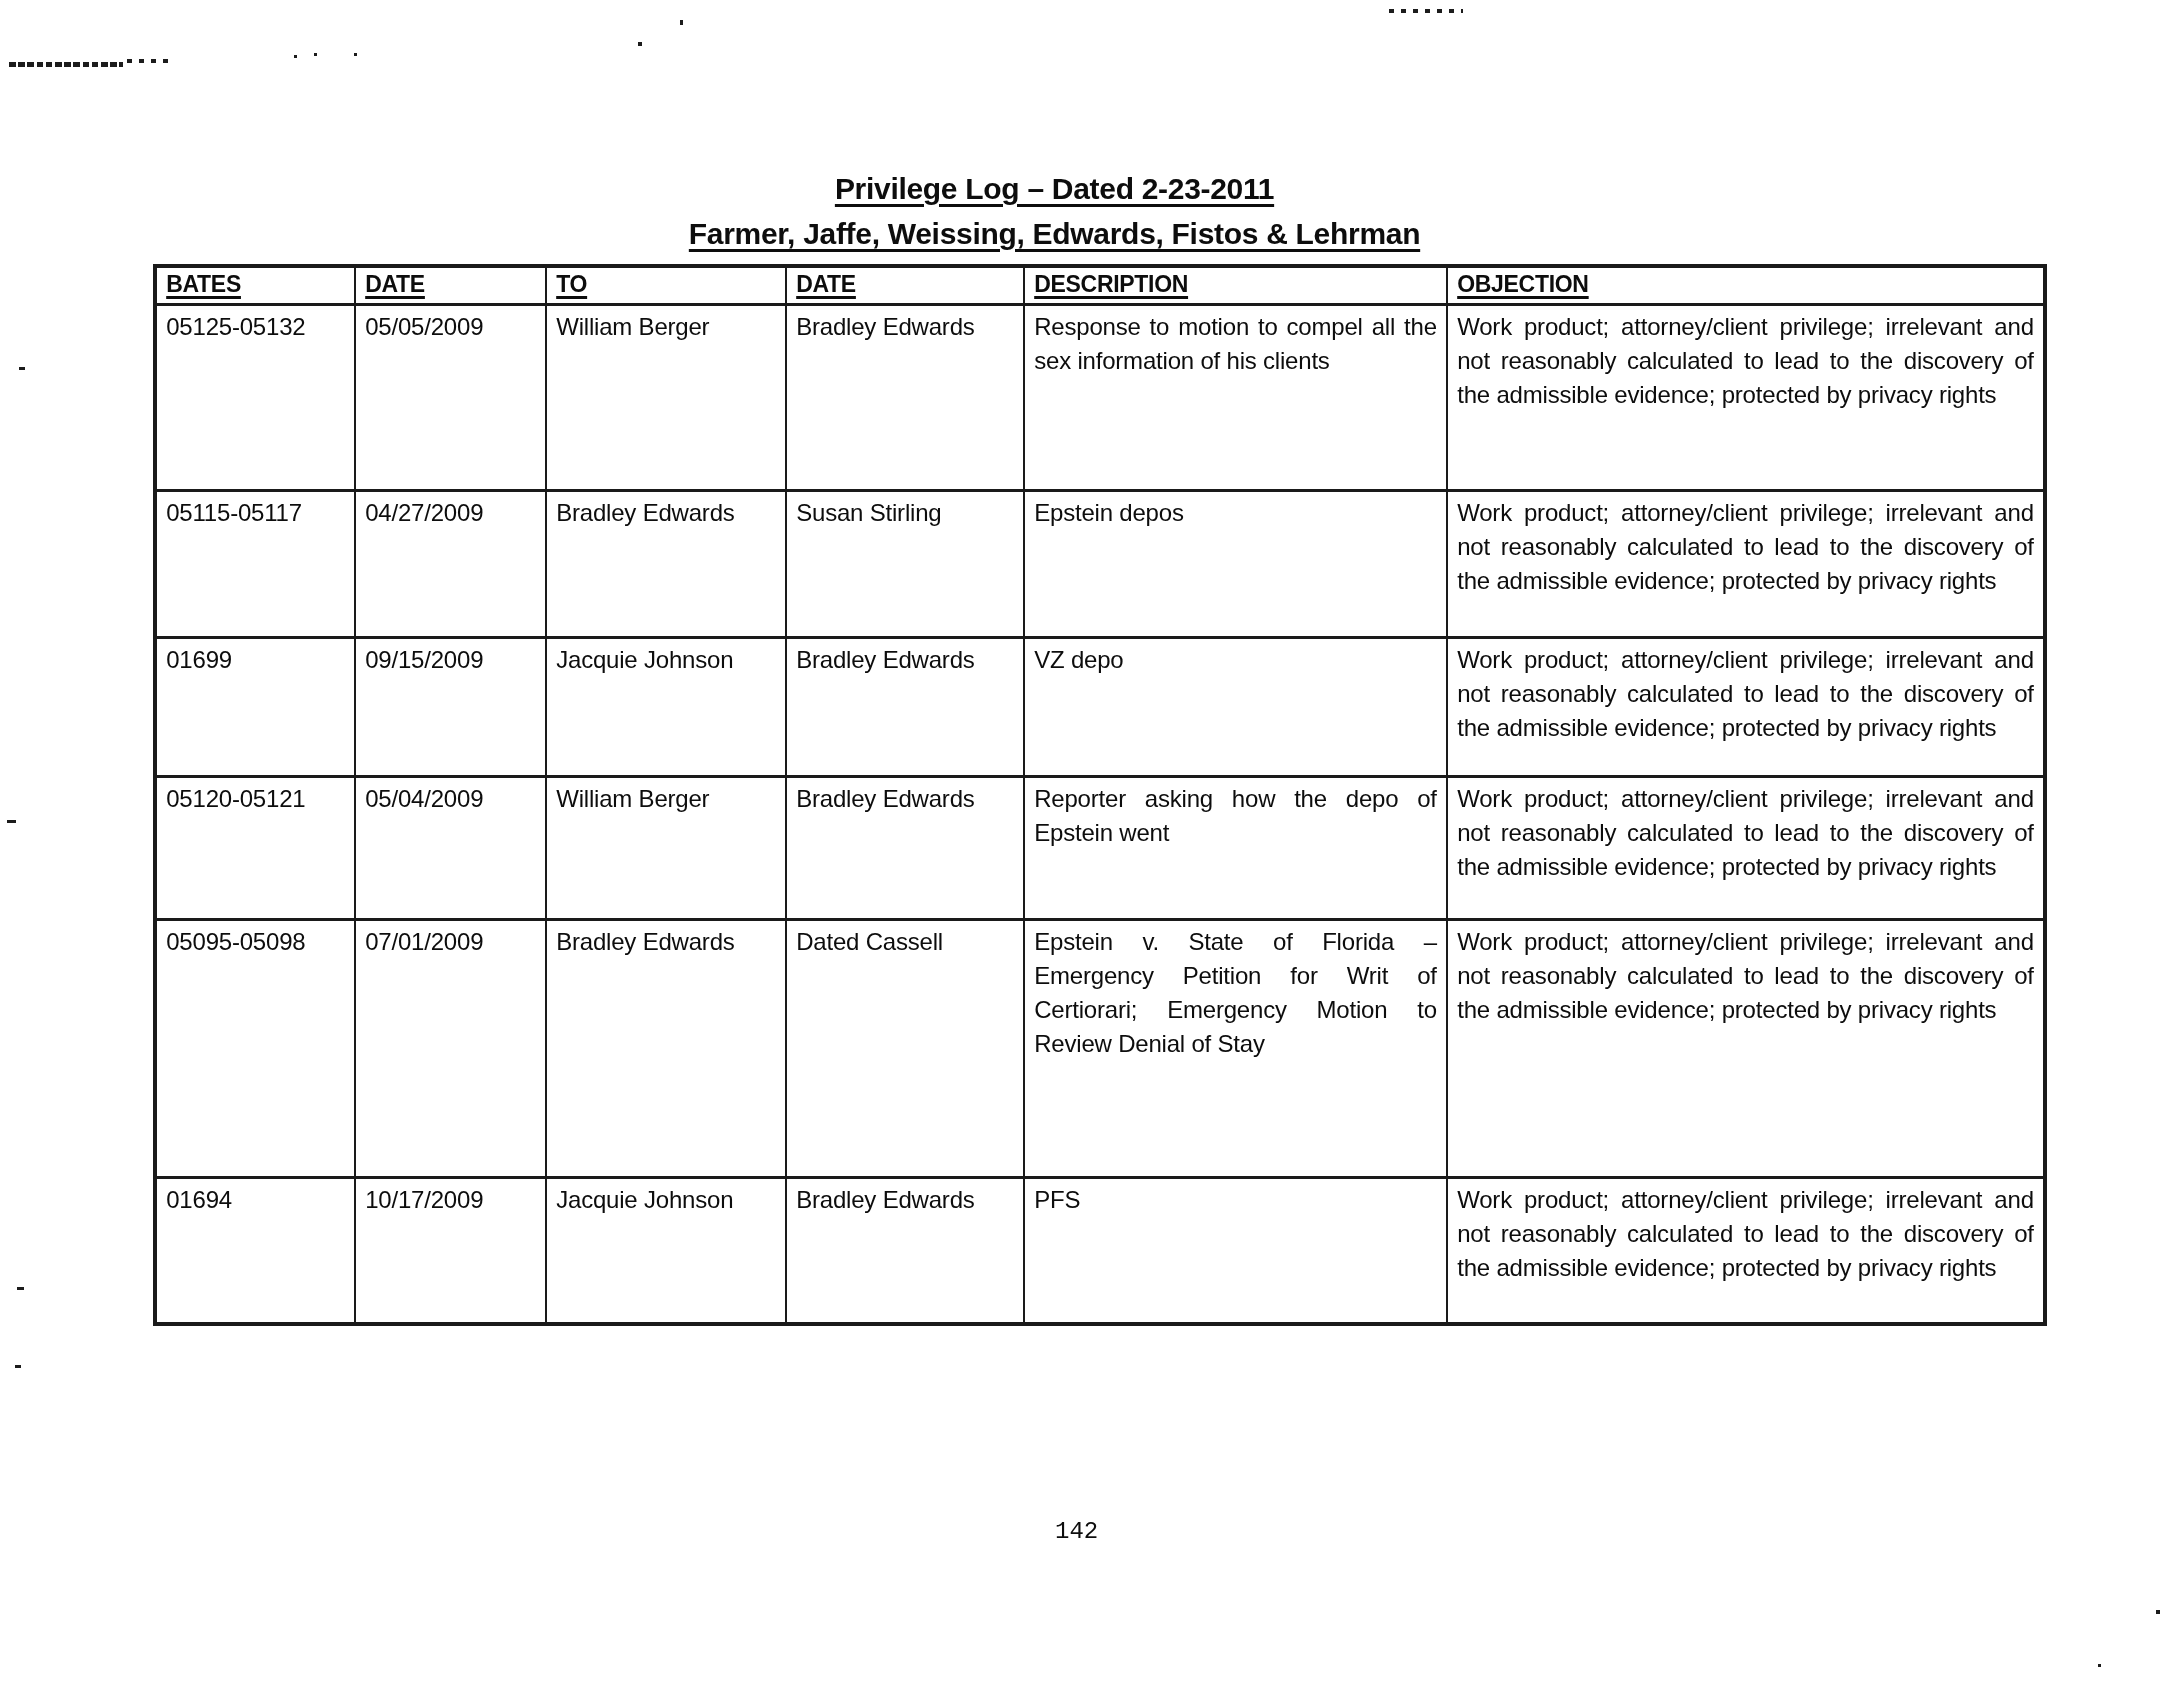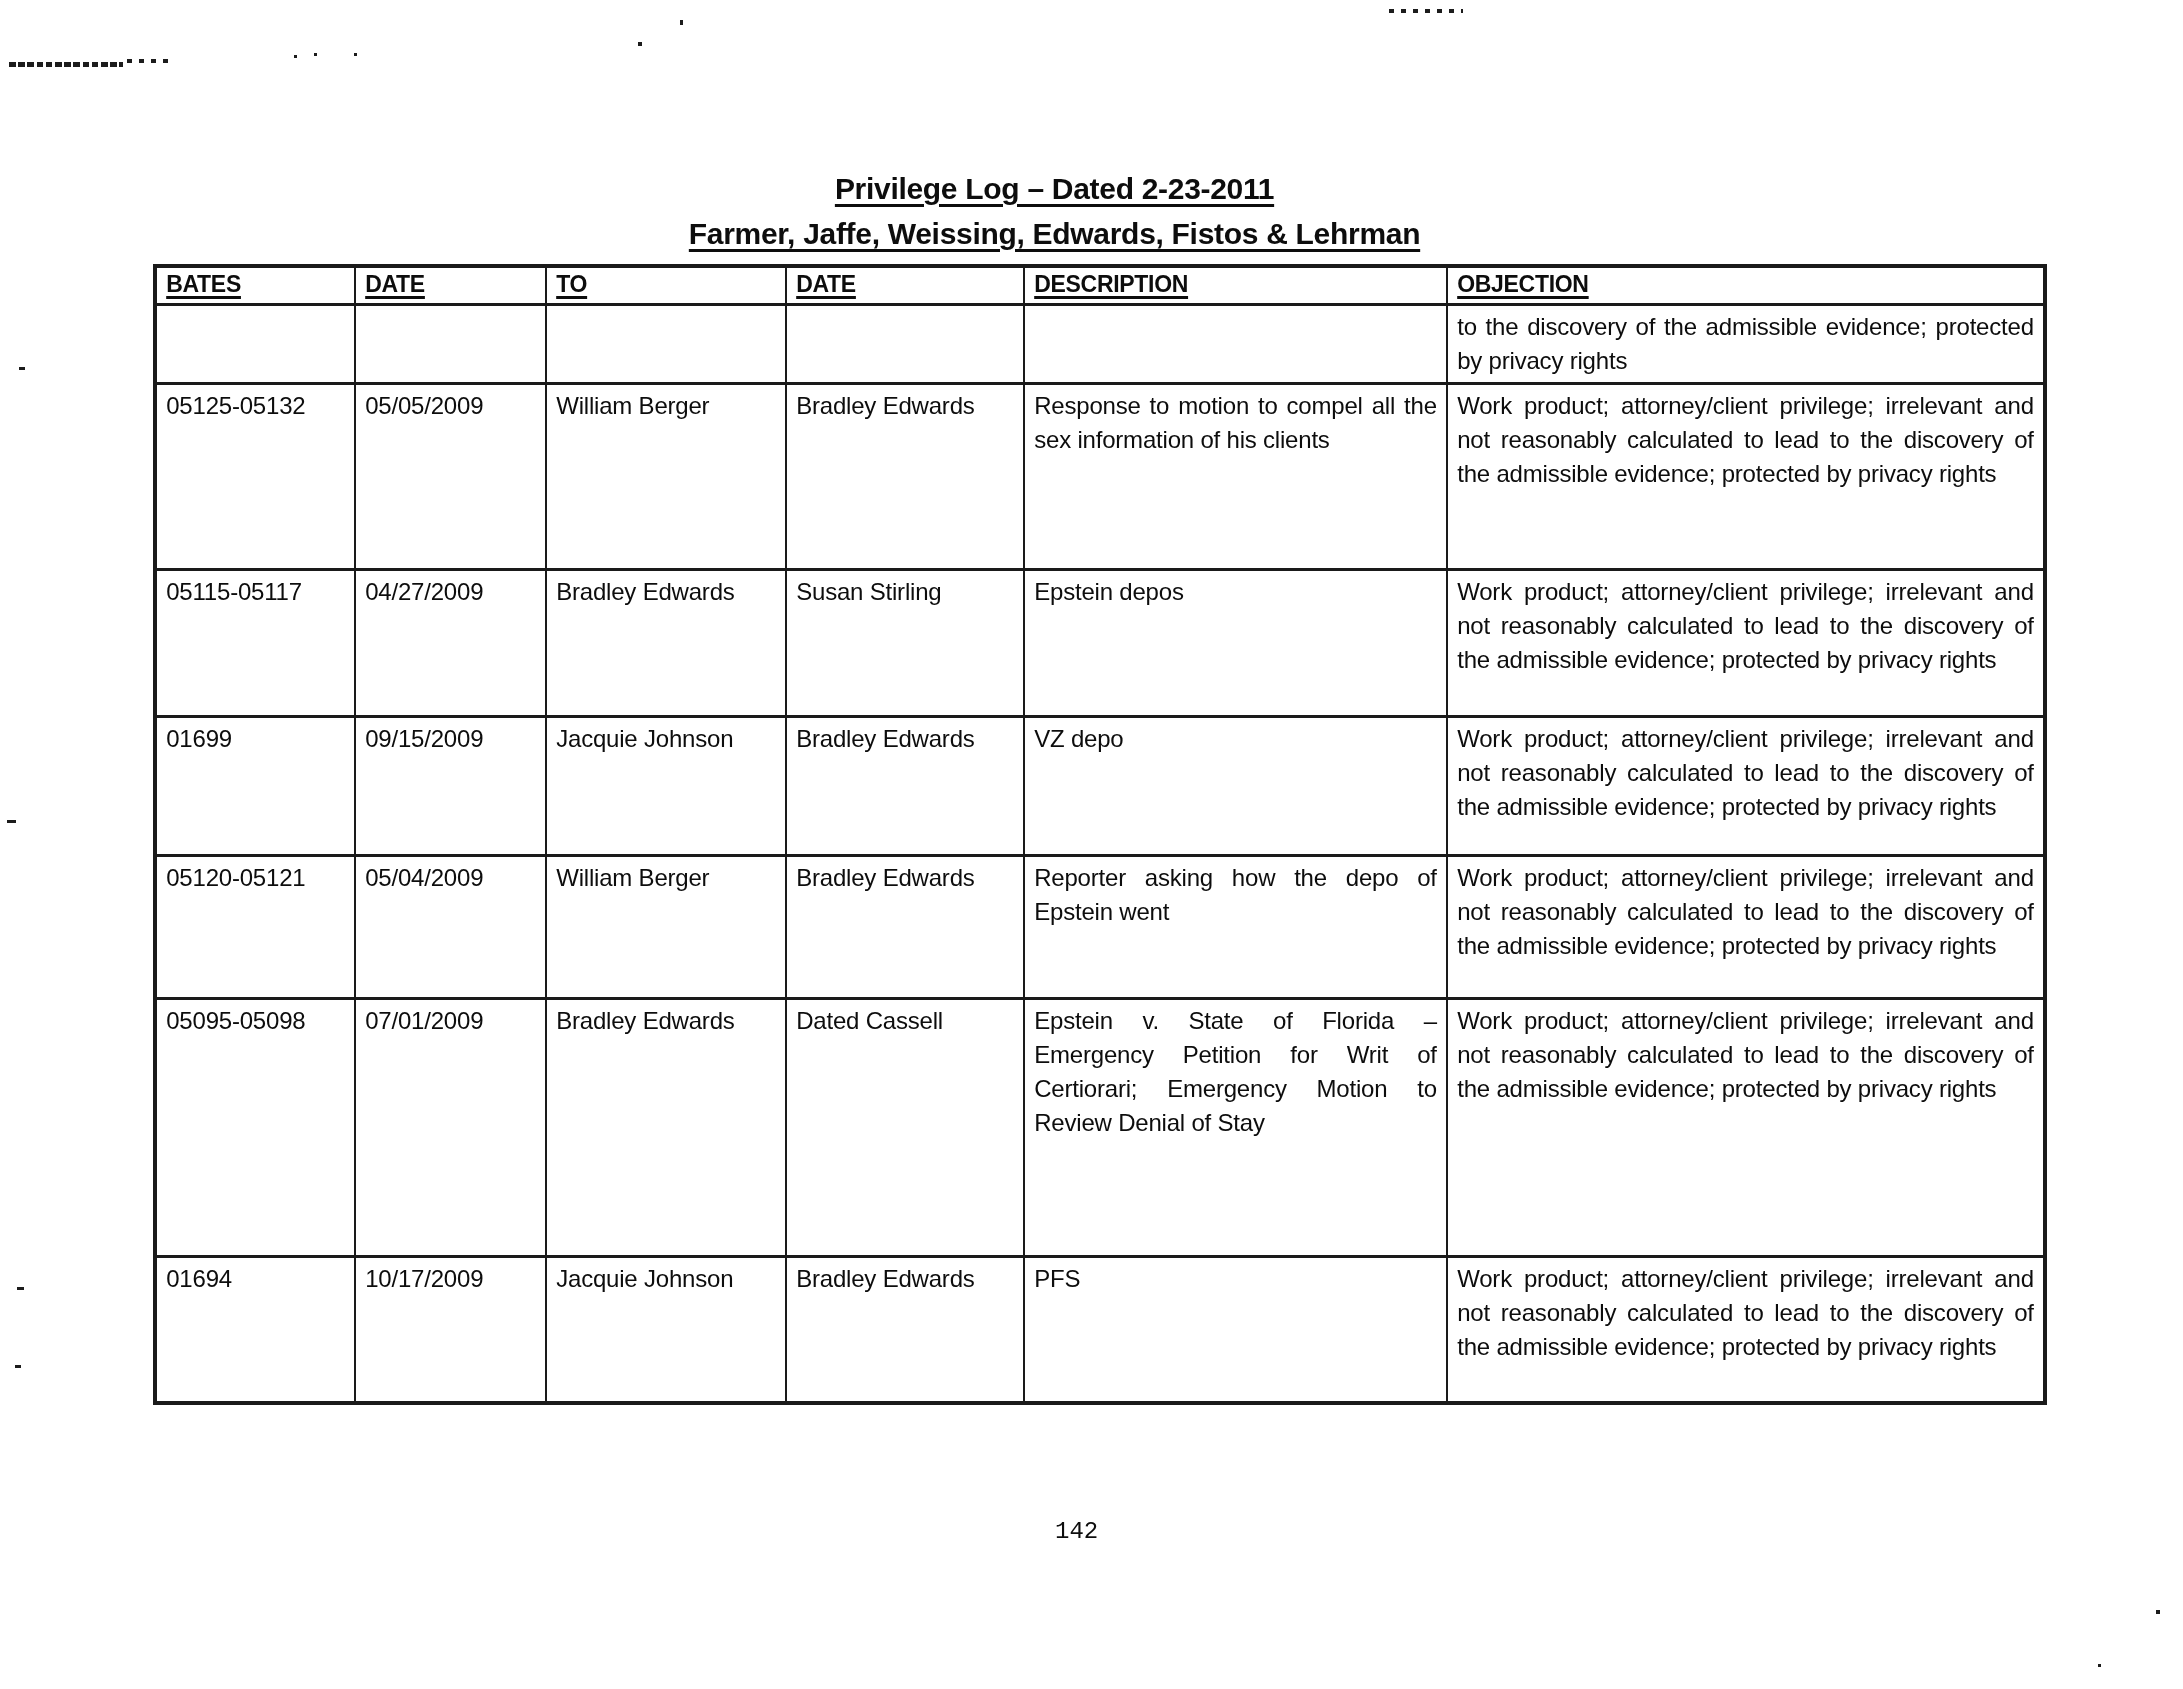--- a/index.html
+++ b/index.html
@@ -107,28 +107,20 @@
       <tr class="r-head">
         <th><span class="hdr">BATES</span></th>
         <th><span class="hdr">DATE</span></th>
         <th><span class="hdr">TO</span></th>
         <th><span class="hdr">DATE</span></th>
         <th><span class="hdr">DESCRIPTION</span></th>
         <th><span class="hdr">OBJECTION</span></th>
       </tr>
     </thead>
     <tbody>
-      <tr class="r0">
-        <td class="c-bates"></td>
-        <td class="c-date"></td>
-        <td class="c-to"></td>
-        <td class="c-from"></td>
-        <td class="c-desc"></td>
-        <td class="c-obj">to the discovery of the admissible evidence; protected by privacy rights</td>
-      </tr>
       <tr class="r1">
         <td class="c-bates">05125-05132</td>
         <td class="c-date">05/05/2009</td>
         <td class="c-to">William Berger</td>
         <td class="c-from">Bradley Edwards</td>
         <td class="c-desc">Response to motion to compel all the sex information of his clients</td>
         <td class="c-obj">Work product; attorney/client privilege; irrelevant and not reasonably calculated to lead to the discovery of the admissible evidence; protected by privacy rights</td>
       </tr>
       <tr class="r2">
         <td class="c-bates">05115-05117</td>

